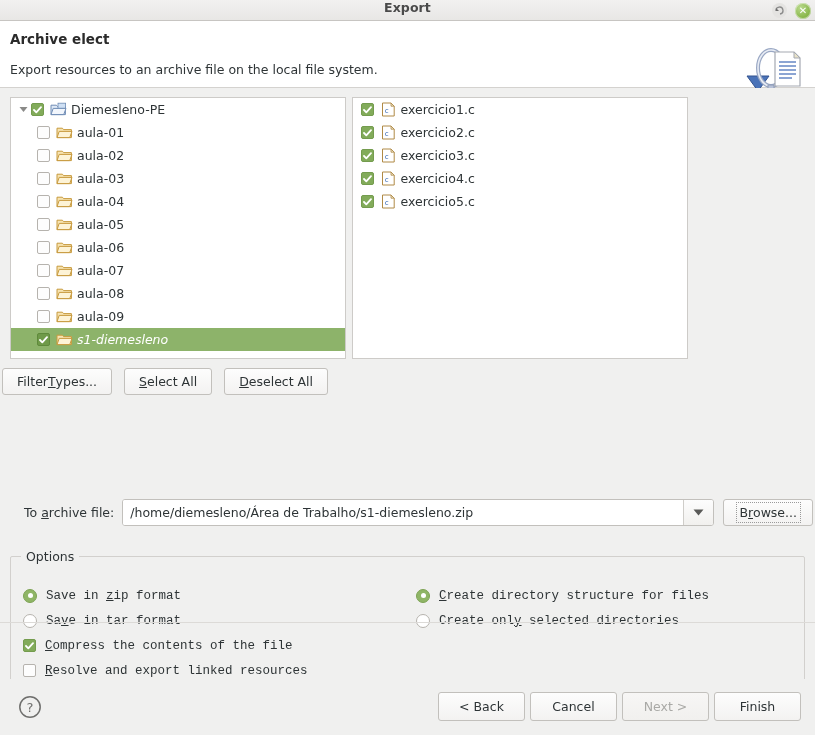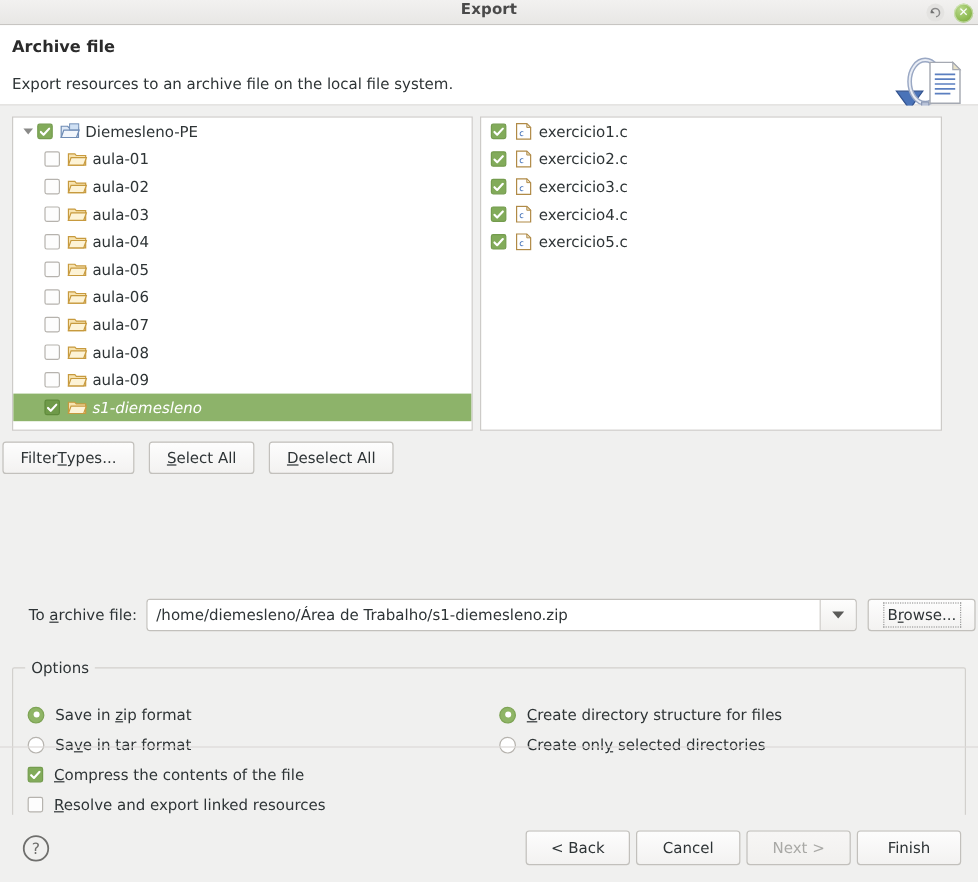--- a/index.html
+++ b/index.html
@@ -68,21 +68,21 @@
 
   
   .body {
     flex: 1; position: relative; padding: 0;
     background: #f0f0ef;
   }
 
   
   .panels {
     position: absolute; left: 10px; top: 9px;
-    width: 775px; height: 262px;
+    width: 678px; height: 262px;
     display: flex; gap: 6px;
   }
   .panel {
     background: #fff;
     border: 1px solid #cdcbc8;
     overflow: hidden;
     position: relative;
   }
   .tree-panel { width: 394px; }
   .list-panel { width: 395px; }
@@ -182,21 +182,21 @@
   .radio {
     width: 14px; height: 14px; border-radius: 50%; flex: none;
     margin-right: 9px; border: 1px solid #b6b3ae; background: #fff;
     display: flex; align-items: center; justify-content: center;
   }
   .radio.sel { background: #8fb566; border-color: #7da354; }
   .radio.sel::after {
     content: ""; width: 5px; height: 5px; border-radius: 50%; background: #fff;
   }
   .optrow .cb { margin-right: 9px; }
-  .optrow .otext { font-size: 12.5px; }
+  .optrow .otext { font-size: 12.5px; font-family: Liberation Mono, monospace; }
 
   
   .footer-sep {
     position: absolute; left: 0; bottom: 56px; width: 815px;
     border-top: 1px solid #dcdad7;
   }
   .footer {
     height: 56px; flex: none; position: relative;
     display: flex; align-items: center;
     background: #f0f0ef;
@@ -222,21 +222,21 @@
             <path d="M1 2 L1 5 L4 5 Z" fill="#6f6f6f"></path>
           </svg>
       </span>
       <span class="btn-close">
         <span>✕</span>
       </span>
     </div>
   </div>
 
   <div class="wiz-header">
-    <div class="wiz-title">Archive file</div>
+    <div class="wiz-title">Archive elect</div>
     <div class="wiz-desc">Export resources to an archive file on the local file system.</div>
     <div class="wiz-banner">
       <svg width="62" height="55" viewBox="0 0 62 55">
 
         <path d="M2 33 L24 33 L13 48 Z" fill="#4a73b8"></path>
         <path d="M2 33 L24 33 L13 48 Z" fill="none" stroke="#33538f" stroke-width="1"></path>
 
         <ellipse cx="26" cy="25" rx="13" ry="18" fill="none" stroke="#9aa8c4" stroke-width="4"></ellipse>
         <ellipse cx="26" cy="25" rx="13" ry="18" fill="none" stroke="#e9edf5" stroke-width="1.6"></ellipse>
         <rect x="23" y="42" width="6" height="7" fill="#b8c2d8" stroke="#8c99b5" stroke-width="1"></rect>

